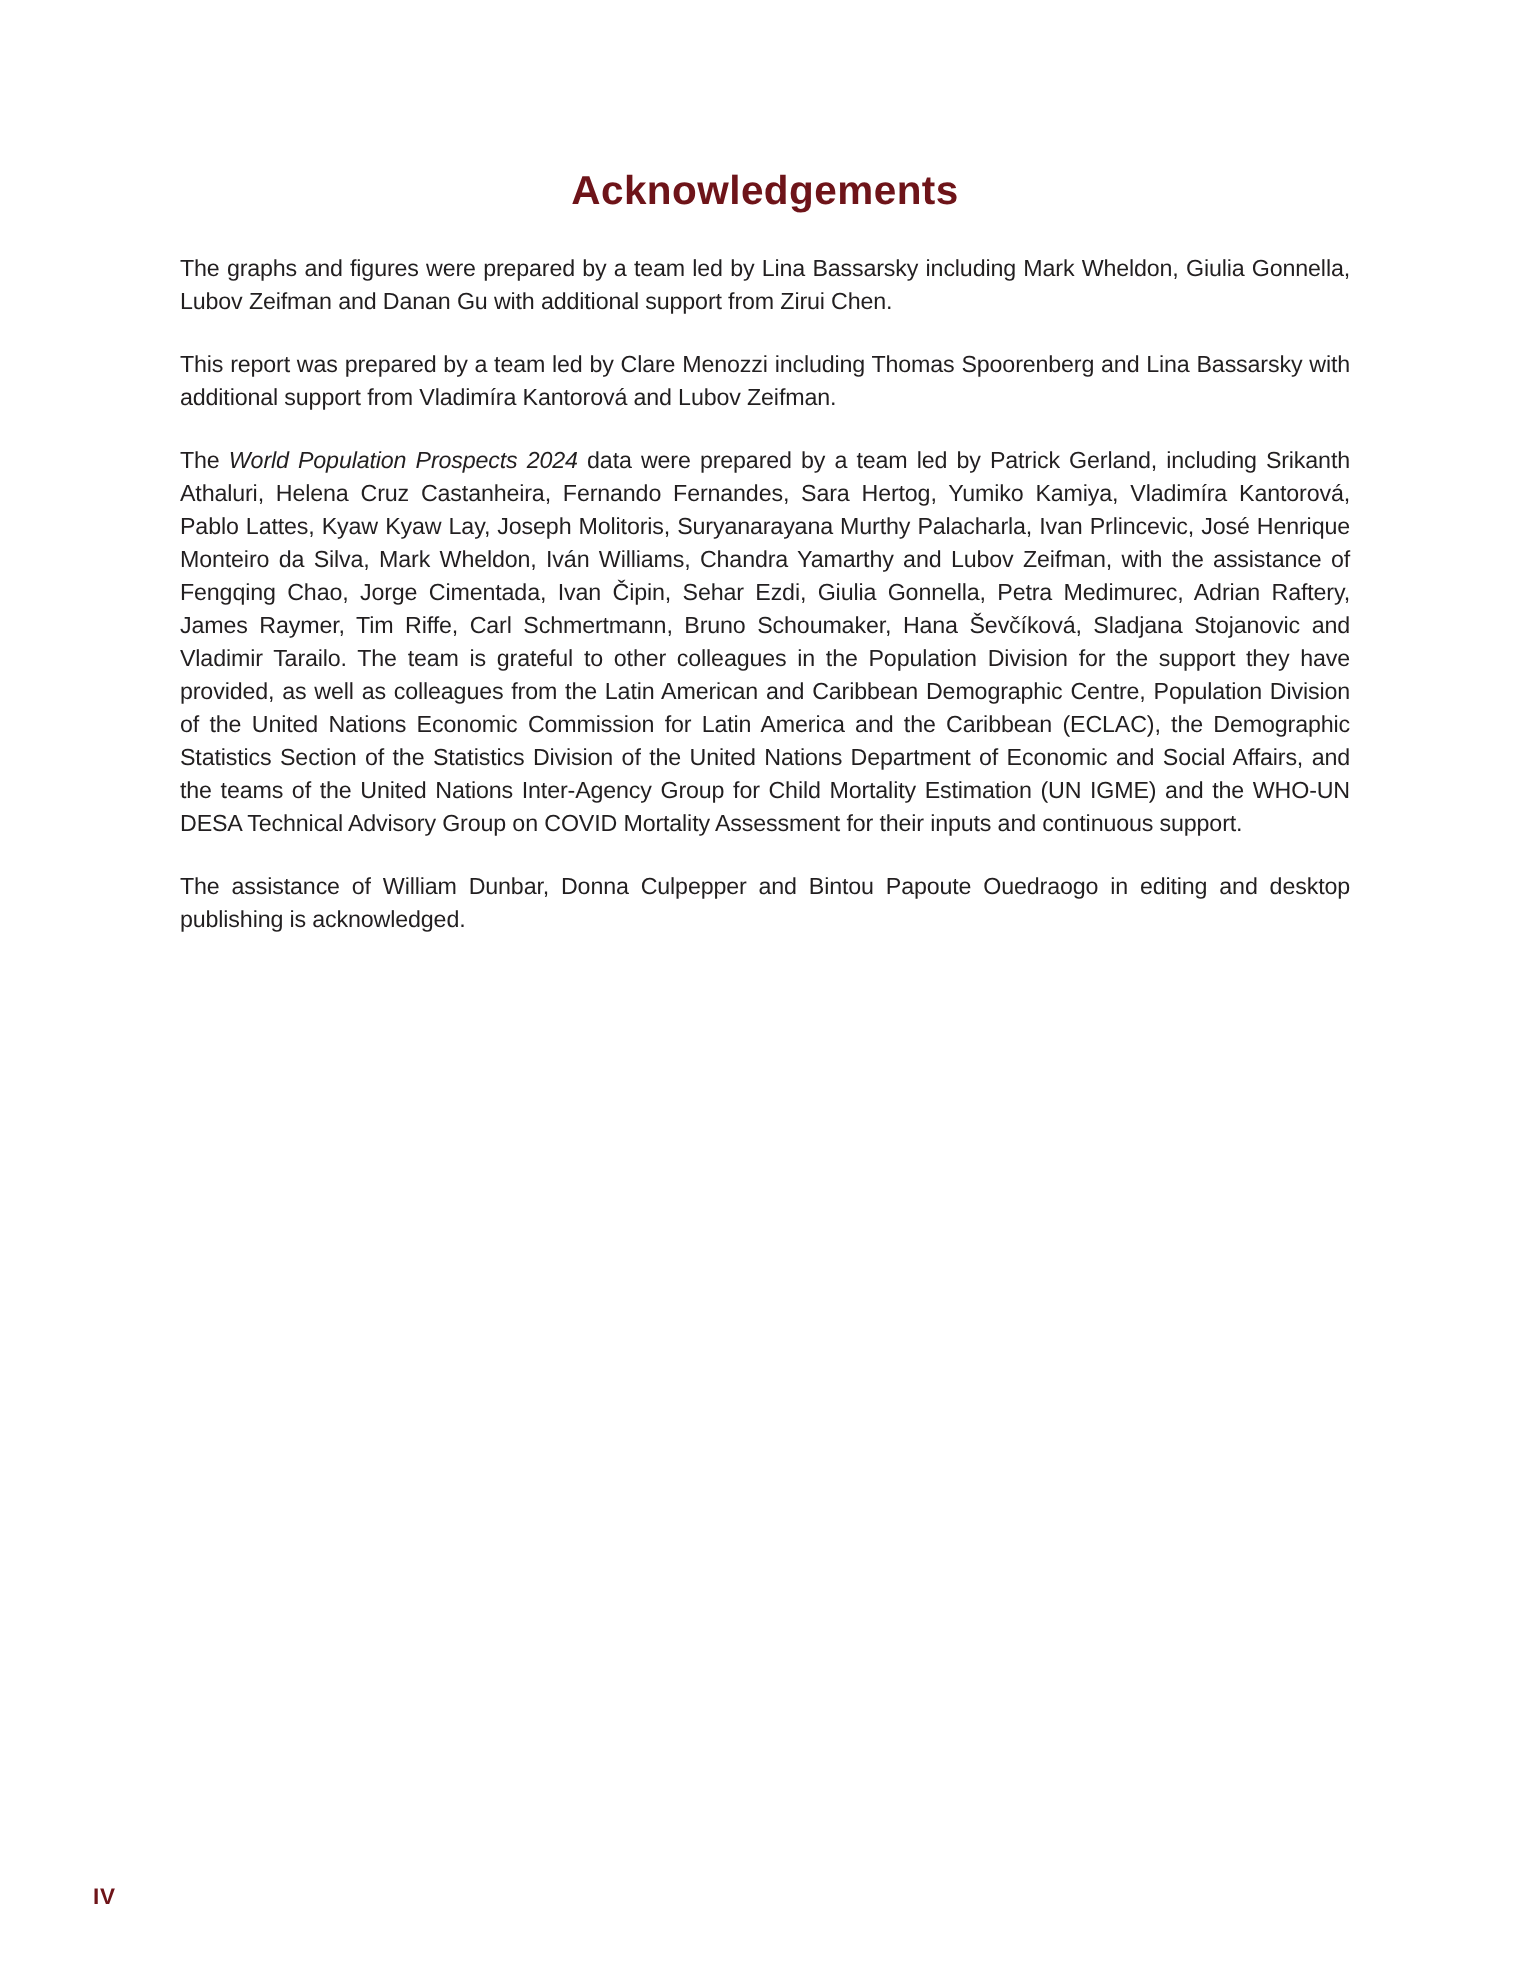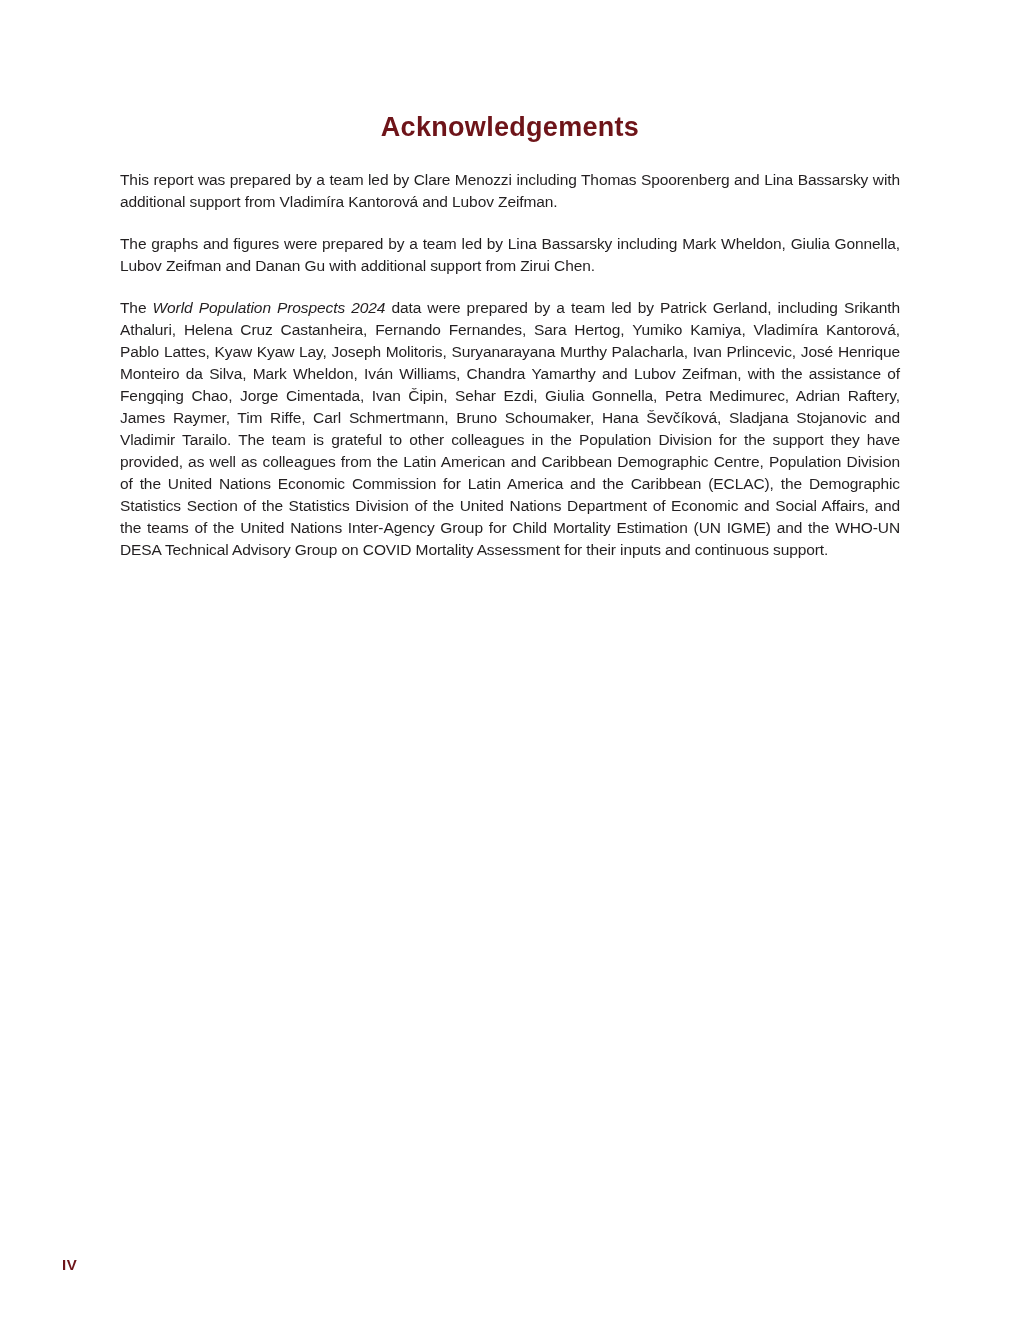--- a/index.html
+++ b/index.html
@@ -60,25 +60,26 @@
     letter-spacing: 0.4px;
   }
 </style>
 </head>
 <body>
 
 <div class="page">
   <div class="content">
     <h1 class="doc-title">Acknowledgements</h1>
 
+    <p class="para"><span>The graphs and figures were prepared by a team led by Lina Bassarsky including Mark Wheldon, Giulia Gonnella, Lubov Zeifman and Danan Gu with additional support from Zirui Chen.</span></p>
+
     <p class="para"><span>This report was prepared by a team led by Clare Menozzi including Thomas Spoorenberg and Lina Bassarsky with additional support from Vladimíra Kantorová and Lubov Zeifman.</span></p>
-
-    <p class="para"><span>The graphs and figures were prepared by a team led by Lina Bassarsky including Mark Wheldon, Giulia Gonnella, Lubov Zeifman and Danan Gu with additional support from Zirui Chen.</span></p>
 
 
     <p class="para"><span>The </span><em>World Population Prospects 2024</em><span> data were prepared by a team led by Patrick Gerland, including Srikanth Athaluri, Helena Cruz Castanheira, Fernando Fernandes, Sara Hertog, Yumiko Kamiya, Vladimíra Kantorová, Pablo Lattes, Kyaw Kyaw Lay, Joseph Molitoris, Suryanarayana Murthy Palacharla, Ivan Prlincevic, José Henrique Monteiro da Silva, Mark Wheldon, Iván Williams, Chandra Yamarthy and Lubov Zeifman, with the assistance of Fengqing Chao, Jorge Cimentada, Ivan Čipin, Sehar Ezdi, Giulia Gonnella, Petra Medimurec, Adrian Raftery, James Raymer, Tim Riffe, Carl Schmertmann, Bruno Schoumaker, Hana Ševčíková, Sladjana Stojanovic and Vladimir Tarailo. The team is grateful to other colleagues in the Population Division for the support they have provided, as well as colleagues from the Latin American and Caribbean Demographic Centre, Population Division of the United Nations Economic Commission for Latin America and the Caribbean (ECLAC), the Demographic Statistics Section of the Statistics Division of the United Nations Department of Economic and Social Affairs, and the teams of the United Nations Inter-Agency Group for Child Mortality Estimation (UN IGME) and the WHO-UN DESA Technical Advisory Group on COVID Mortality Assessment for their inputs and continuous support.</span></p>
 
+    <p class="para"><span>The assistance of William Dunbar, Donna Culpepper and Bintou Papoute Ouedraogo in editing and desktop publishing is acknowledged.</span></p>
   </div>
 
   <div class="footer">
     <span class="page-number">IV</span>
   </div>
 </div>
 
 </body></html>

